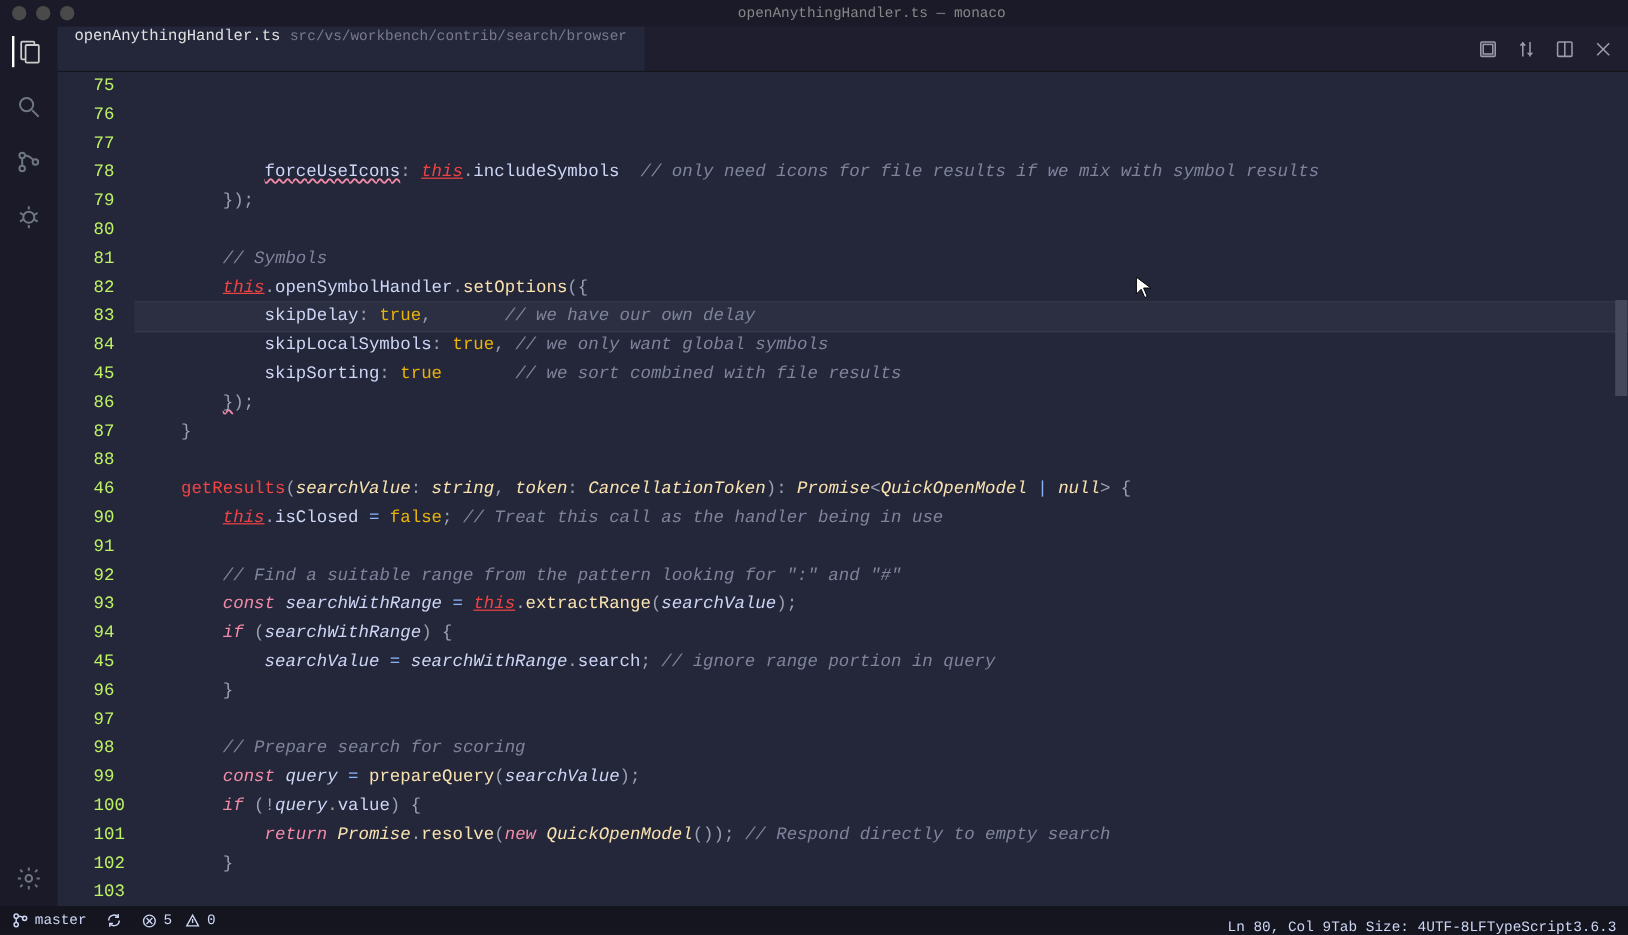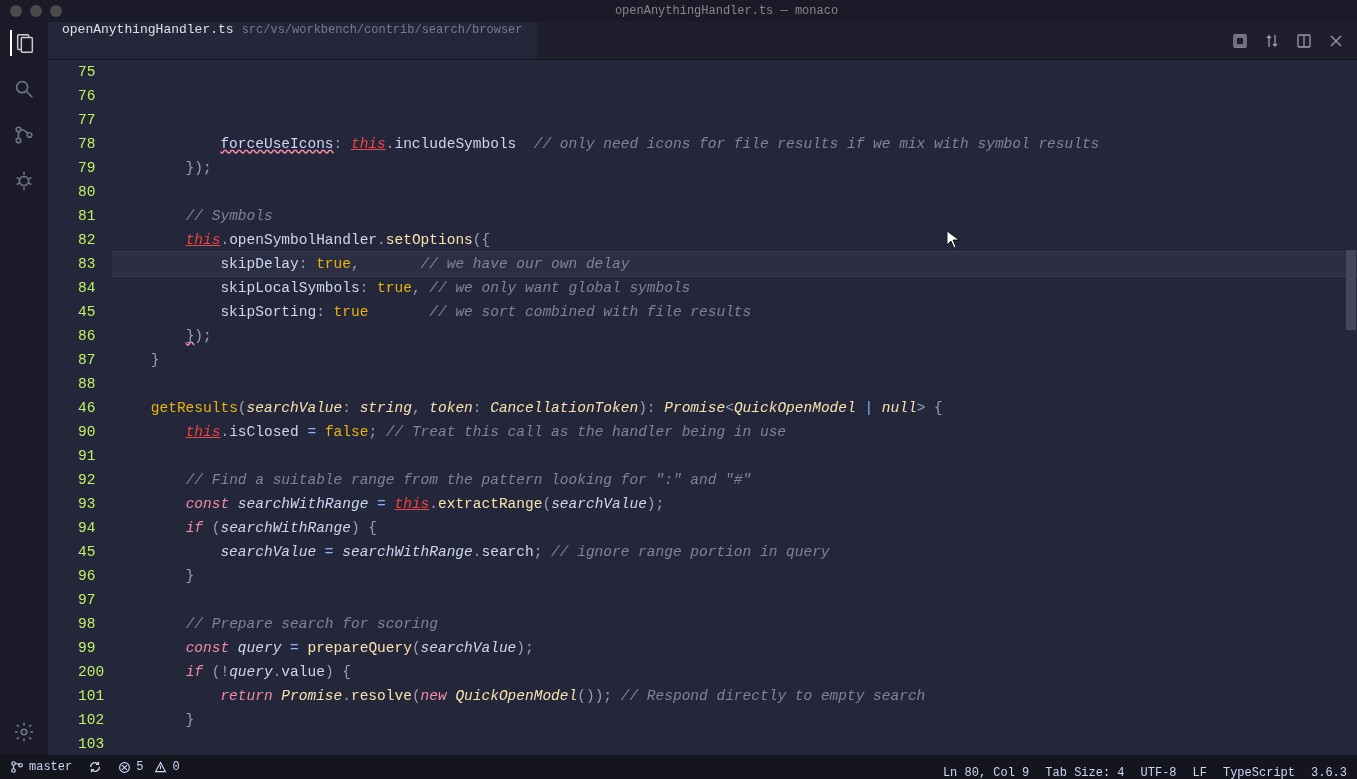--- a/index.html
+++ b/index.html
@@ -72,21 +72,21 @@
 .hl-line { background: rgba(255,255,255,0.04); outline: 1px solid #3a3a4a; }
 .cursor-pointer {
   position: absolute;
   width: 14px; height: 20px;
   pointer-events: none;
 }
 .cursor-pointer svg { width: 100%; height: 100%; }
 .scroll-marker { position:absolute; right:1px; width:10px; background:#45475a; }
 .tk-kw { color: #f38ba8; font-style: italic; }
 .tk-this { color: #ef4444; font-style: italic; text-decoration: underline; }
-.tk-fn { color: #eab308; }
+.tk-fn { color: #ef4444; }
 .tk-fncall { color: #f9e2af; }
 .tk-param { color: #f9e2af; font-style: italic; }
 .tk-type { color: #f9e2af; font-style: italic; }
 .tk-comment { color: #7f849c; font-style: italic; }
 .tk-punct { color: #9aa0b0; }
 .tk-var { color: #cdd6f4; font-style: italic; }
 .tk-prop { color: #cdd6f4; }
 .tk-bool { color: #eab308; }
 .tk-opr { color: #89b4fa; }
 .underline-wavy { text-decoration: underline wavy #f38ba8; text-decoration-skip-ink: none; }
@@ -94,21 +94,21 @@
   height: 24px;
   background: #14151f;
   display: flex;
   align-items: center;
   font-size: 12px;
   color: #cdd6f4;
   padding: 0 10px;
   gap: 16px;
 }
 .status-item { display: inline-flex; align-items: center; gap: 5px; cursor: pointer; }
-.status-right { margin-left: auto; display: flex; gap: 16px; margin-top: 11px; }
+.status-right { margin-left: auto; display: flex; gap: 0; margin-top: 11px; }
 svg { display:block; }
 </style>
 </head>
 <body>
 
 <div class="titlebar">
   <div class="traffic-lights">
     <div class="light"></div>
     <div class="light"></div>
     <div class="light"></div>
@@ -211,21 +211,21 @@
           <div class="line-row">90</div>
           <div class="line-row">91</div>
           <div class="line-row">92</div>
           <div class="line-row">93</div>
           <div class="line-row">94</div>
           <div class="line-row">45</div>
           <div class="line-row">96</div>
           <div class="line-row">97</div>
           <div class="line-row">98</div>
           <div class="line-row">99</div>
-          <div class="line-row">200</div>
+          <div class="line-row">100</div>
           <div class="line-row">101</div>
           <div class="line-row">102</div>
           <div class="line-row">103</div>
         </div>
       <div class="code-lines" id="code-lines">
         <div class="scroll-marker" style="top:190px; height:80px;"></div>
       <div class="code-row"><span class="tk-var">            </span><span class="tk-prop underline-wavy">forceUseIcons</span><span class="tk-punct">: </span><span class="tk-this">this</span><span class="tk-punct">.</span><span class="tk-prop">includeSymbols</span><span class="tk-var">  </span><span class="tk-comment">// only need icons for file results if we mix with symbol results</span></div><div class="code-row"><span class="tk-punct">        });</span></div><div class="code-row"><span class="tk-var"></span></div><div class="code-row"><span class="tk-var">        </span><span class="tk-comment">// Symbols</span></div><div class="code-row"><span class="tk-var">        </span><span class="tk-this">this</span><span class="tk-punct">.</span><span class="tk-prop">openSymbolHandler</span><span class="tk-punct">.</span><span class="tk-fncall">setOptions</span><span class="tk-punct">({</span></div><div class="code-row hl-line"><span class="tk-var">            </span><span class="tk-prop">skipDelay</span><span class="tk-punct">: </span><span class="tk-bool">true</span><span class="tk-punct">,</span><span class="tk-var">       </span><span class="tk-comment">// we have our own delay</span></div><div class="code-row"><span class="tk-var">            </span><span class="tk-prop">skipLocalSymbols</span><span class="tk-punct">: </span><span class="tk-bool">true</span><span class="tk-punct">,</span><span class="tk-var"> </span><span class="tk-comment">// we only want global symbols</span></div><div class="code-row"><span class="tk-var">            </span><span class="tk-prop">skipSorting</span><span class="tk-punct">: </span><span class="tk-bool">true</span><span class="tk-var">       </span><span class="tk-comment">// we sort combined with file results</span></div><div class="code-row"><span class="tk-var">        </span><span class="tk-punct underline-wavy">}</span><span class="tk-punct">);</span></div><div class="code-row"><span class="tk-punct">    }</span></div><div class="code-row"><span class="tk-var"></span></div><div class="code-row"><span class="tk-var">    </span><span class="tk-fn">getResults</span><span class="tk-punct">(</span><span class="tk-param">searchValue</span><span class="tk-punct">: </span><span class="tk-type">string</span><span class="tk-punct">, </span><span class="tk-param">token</span><span class="tk-punct">: </span><span class="tk-type">CancellationToken</span><span class="tk-punct">): </span><span class="tk-type">Promise</span><span class="tk-punct">&lt;</span><span class="tk-type">QuickOpenModel</span><span class="tk-opr"> | </span><span class="tk-type">null</span><span class="tk-punct">&gt; {</span></div><div class="code-row"><span class="tk-var">        </span><span class="tk-this">this</span><span class="tk-punct">.</span><span class="tk-prop">isClosed</span><span class="tk-opr"> = </span><span class="tk-bool">false</span><span class="tk-punct">;</span><span class="tk-var"> </span><span class="tk-comment">// Treat this call as the handler being in use</span></div><div class="code-row"><span class="tk-var"></span></div><div class="code-row"><span class="tk-var">        </span><span class="tk-comment">// Find a suitable range from the pattern looking for ":" and "#"</span></div><div class="code-row"><span class="tk-var">        </span><span class="tk-kw">const</span><span class="tk-var"> </span><span class="tk-var">searchWithRange</span><span class="tk-opr"> = </span><span class="tk-this">this</span><span class="tk-punct">.</span><span class="tk-fncall">extractRange</span><span class="tk-punct">(</span><span class="tk-var">searchValue</span><span class="tk-punct">);</span></div><div class="code-row"><span class="tk-var">        </span><span class="tk-kw">if</span><span class="tk-punct"> (</span><span class="tk-var">searchWithRange</span><span class="tk-punct">) {</span></div><div class="code-row"><span class="tk-var">            </span><span class="tk-var">searchValue</span><span class="tk-opr"> = </span><span class="tk-var">searchWithRange</span><span class="tk-punct">.</span><span class="tk-prop">search</span><span class="tk-punct">;</span><span class="tk-var"> </span><span class="tk-comment">// ignore range portion in query</span></div><div class="code-row"><span class="tk-punct">        }</span></div><div class="code-row"><span class="tk-var"></span></div><div class="code-row"><span class="tk-var">        </span><span class="tk-comment">// Prepare search for scoring</span></div><div class="code-row"><span class="tk-var">        </span><span class="tk-kw">const</span><span class="tk-var"> </span><span class="tk-var">query</span><span class="tk-opr"> = </span><span class="tk-fncall">prepareQuery</span><span class="tk-punct">(</span><span class="tk-var">searchValue</span><span class="tk-punct">);</span></div><div class="code-row"><span class="tk-var">        </span><span class="tk-kw">if</span><span class="tk-punct"> (!</span><span class="tk-var">query</span><span class="tk-punct">.</span><span class="tk-prop">value</span><span class="tk-punct">) {</span></div><div class="code-row"><span class="tk-var">            </span><span class="tk-kw">return</span><span class="tk-var"> </span><span class="tk-type">Promise</span><span class="tk-punct">.</span><span class="tk-fncall">resolve</span><span class="tk-punct">(</span><span class="tk-kw">new</span><span class="tk-var"> </span><span class="tk-type">QuickOpenModel</span><span class="tk-punct">());</span><span class="tk-var"> </span><span class="tk-comment">// Respond directly to empty search</span></div><div class="code-row"><span class="tk-punct">        }</span></div><div class="code-row"><span class="tk-var"></span></div></div>
       <div class="cursor-pointer" id="cursor-pointer" style="top: 170px; left: 898px;">
         <svg viewBox="0 0 14 20">
             <path d="M1 1 L1 15 L5 11 L8 18 L10 17 L7 10 L13 10 Z" fill="#fff" stroke="#000" stroke-width="0.8"></path>

